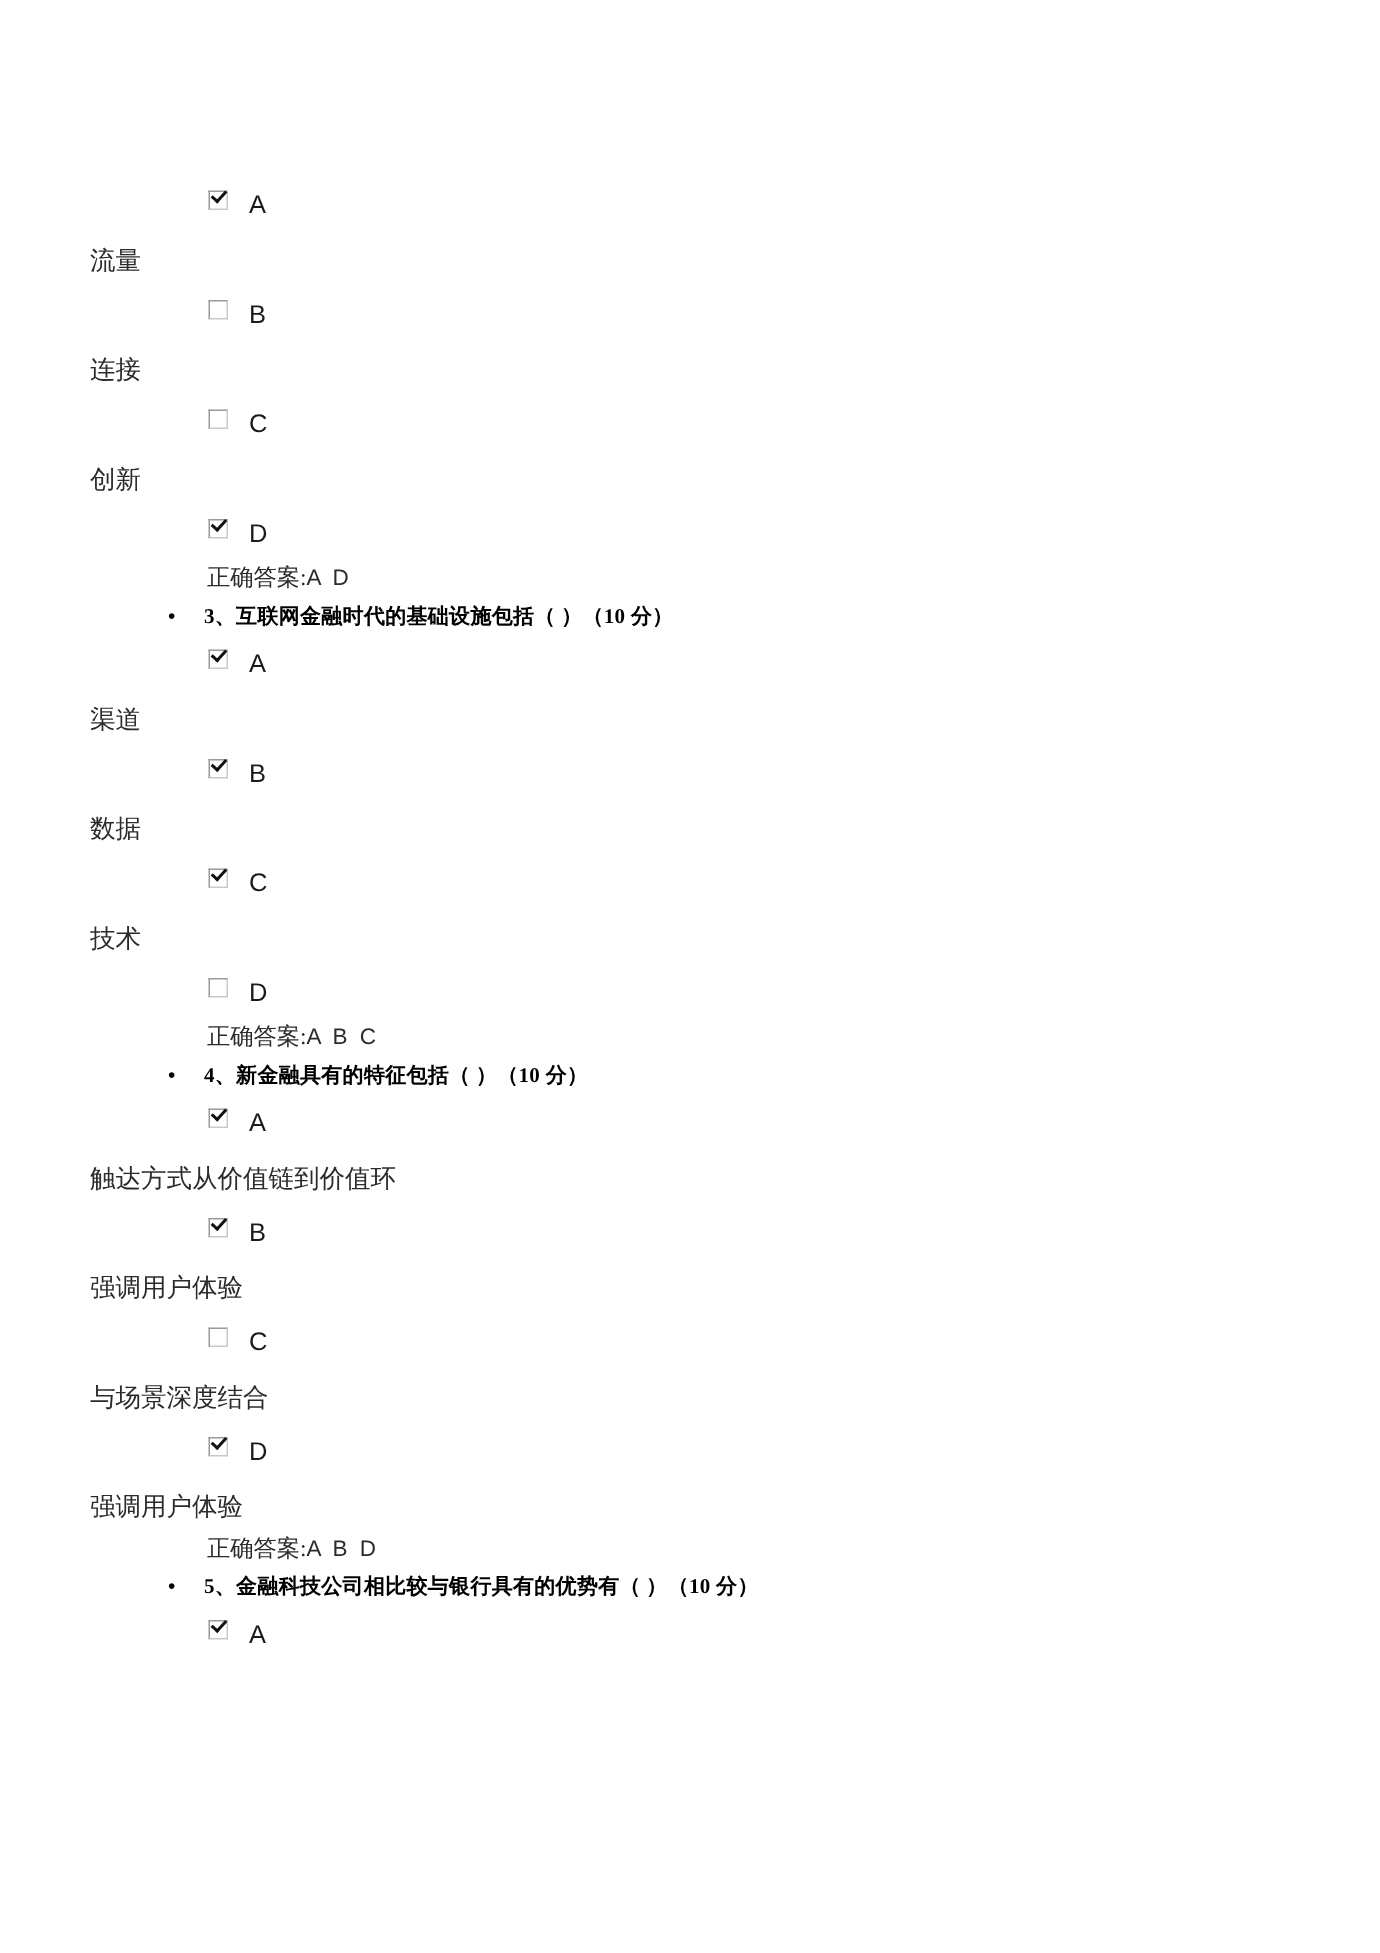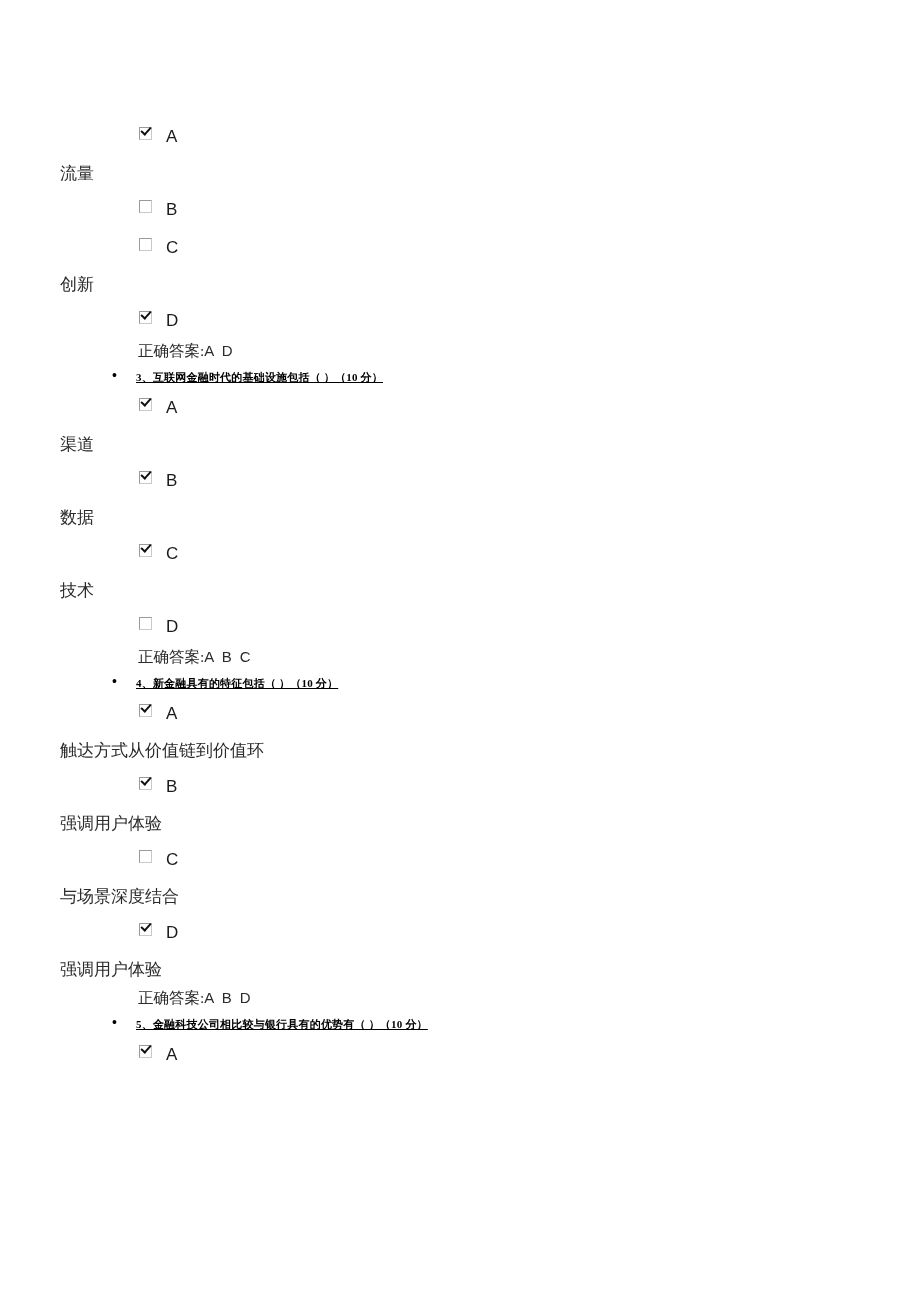--- a/index.html
+++ b/index.html
@@ -38,24 +38,23 @@
     position: absolute;
     left: 112px;
     top: 0;
     width: 10px;
     line-height: 27px;
     font-family: "Liberation Sans", "DejaVu Sans", sans-serif;
     font-size: 14px;
   }
   .question-text {
     font-family: "Liberation Serif", "DejaVu Serif", serif;
-    font-size: 11px;
+    font-size: 14px;
     font-weight: bold;
     letter-spacing: 0.2px;
-    text-decoration: underline;
   }
 
   
   .option-block {
     position: relative;
   }
   .option-line {
     position: relative;
     height: 38px;
     padding-left: 138px;
@@ -128,20 +127,21 @@
     <div class="option-line">
       <span class="checkbox checked"></span>
       <span class="option-letter">A</span>
     </div>
     <div class="option-text">流量</div>
 
     <div class="option-line">
       <span class="checkbox"></span>
       <span class="option-letter">B</span>
     </div>
+    <div class="option-text">连接</div>
 
     <div class="option-line">
       <span class="checkbox"></span>
       <span class="option-letter">C</span>
     </div>
     <div class="option-text">创新</div>
 
     <div class="option-line">
       <span class="checkbox checked"></span>
       <span class="option-letter">D</span>

